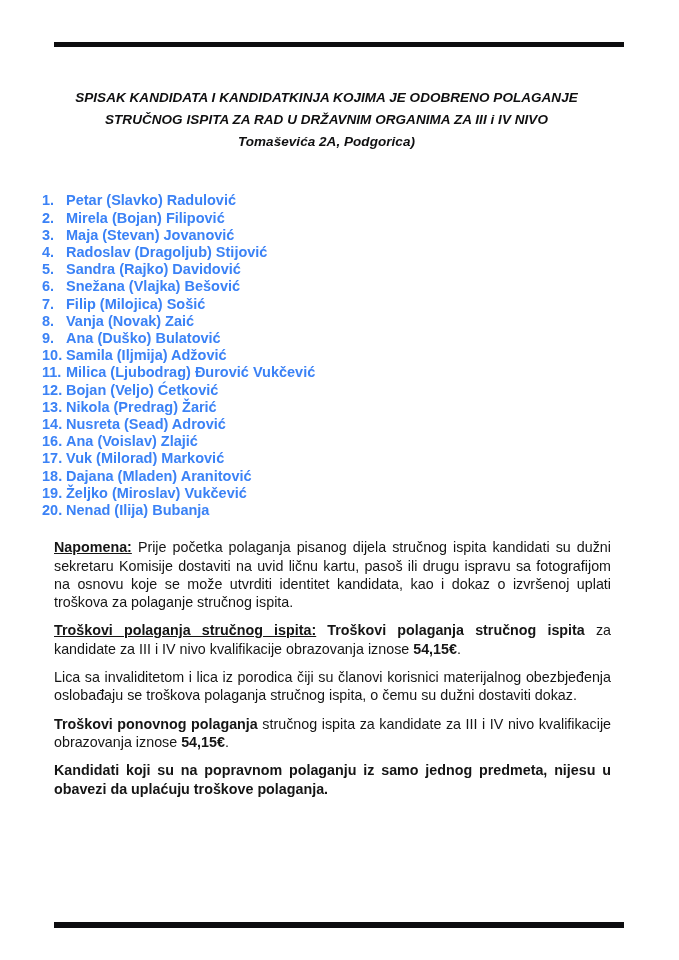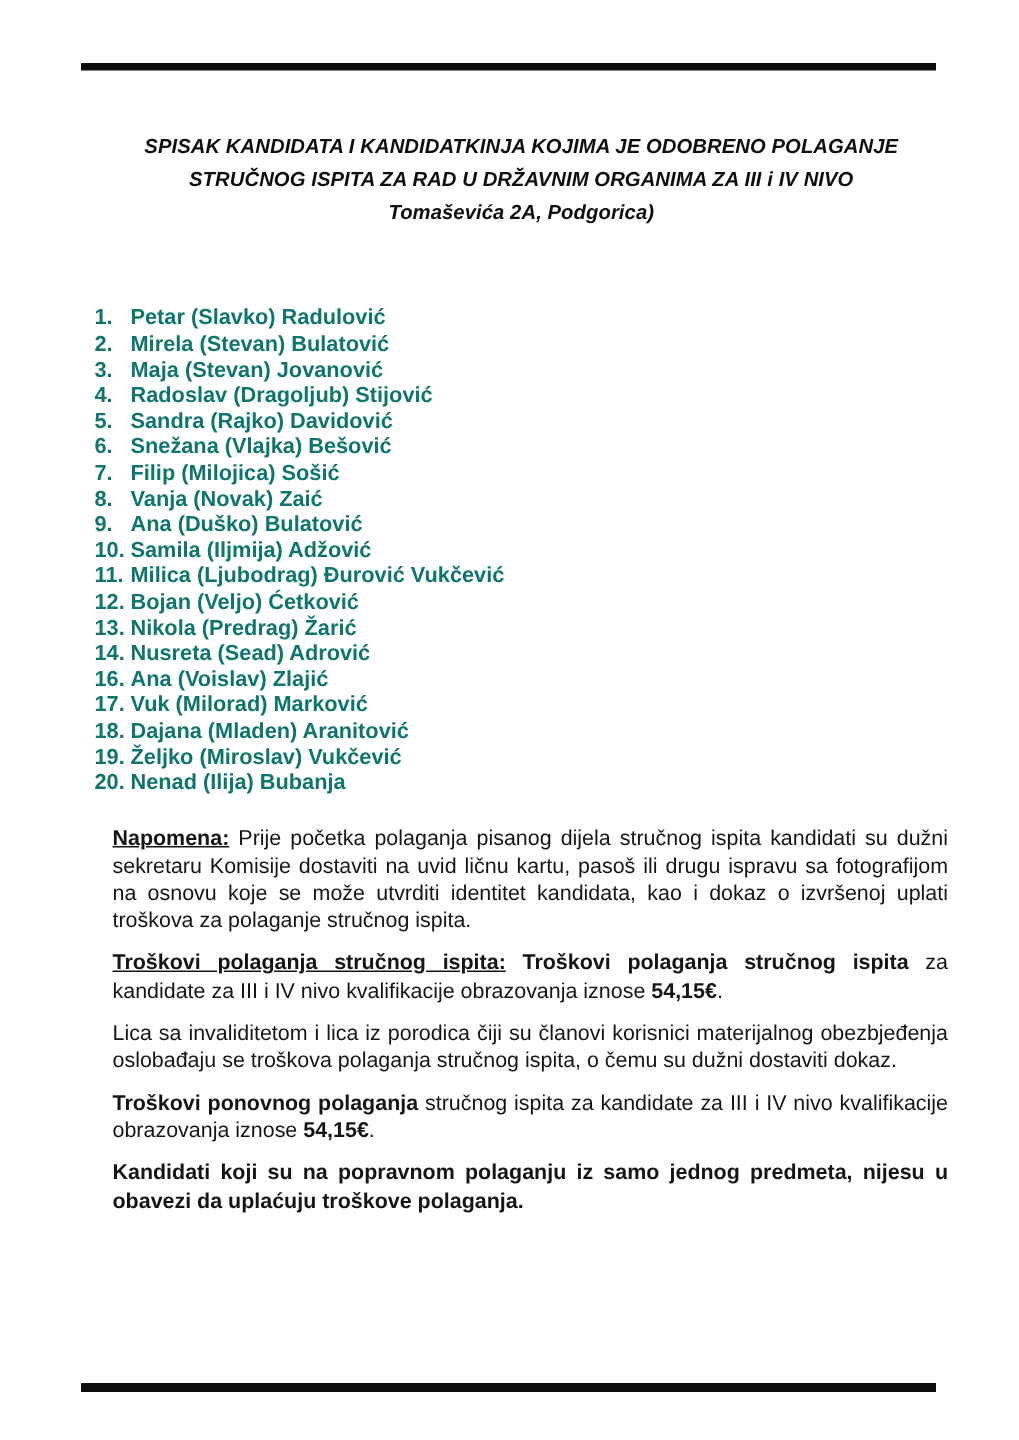--- a/index.html
+++ b/index.html
@@ -25,43 +25,43 @@
     left: 54px;
     width: 570px;
     height: 5px;
     background: #0d0d0f;
   }
   .rule-top { top: 42px; }
   .rule-bottom { top: 922px; height: 6px; }
 
   .content {
     position: absolute;
-    left: 63px;
+    left: 42px;
     top: 0;
     width: 569px;
   }
 
   .doc-title {
     margin-top: 87px;
     text-align: center;
     font-weight: bold;
     font-style: italic;
     font-size: 13.5px;
     line-height: 21.8px;
     color: #0f0f10;
     letter-spacing: 0.05px;
   }
   .doc-title div { white-space: nowrap; }
 
   .candidate-list {
-    margin-top: 52px;
+    margin-top: 40px;
     font-weight: bold;
     font-size: 14.5px;
     line-height: 17.2px;
-    color: #0f766e;
+    color: #3b82f6;
   }
   .candidate-list .li {
     white-space: nowrap;
   }
   .candidate-list .num {
     display: inline-block;
     width: 24px;
   }
 
   .paragraphs {
@@ -87,21 +87,21 @@
   <div class="content">
 
     <div class="doc-title">
       <div>SPISAK KANDIDATA I KANDIDATKINJA KOJIMA JE ODOBRENO POLAGANJE</div>
       <div>STRUČNOG ISPITA ZA RAD U DRŽAVNIM ORGANIMA ZA III i IV NIVO</div>
       <div>Tomaševića 2A, Podgorica)</div>
     </div>
 
     <div class="candidate-list">
       <div class="li"><span class="num">1.</span><span>Petar (Slavko) Radulović</span></div>
-      <div class="li"><span class="num">2.</span><span>Mirela (Stevan) Bulatović</span></div>
+      <div class="li"><span class="num">2.</span><span>Mirela (Bojan) Filipović</span></div>
       <div class="li"><span class="num">3.</span><span>Maja (Stevan) Jovanović</span></div>
       <div class="li"><span class="num">4.</span><span>Radoslav (Dragoljub) Stijović</span></div>
       <div class="li"><span class="num">5.</span><span>Sandra (Rajko) Davidović</span></div>
       <div class="li"><span class="num">6.</span><span>Snežana (Vlajka) Bešović</span></div>
       <div class="li"><span class="num">7.</span><span>Filip (Milojica) Sošić</span></div>
       <div class="li"><span class="num">8.</span><span>Vanja (Novak) Zaić</span></div>
       <div class="li"><span class="num">9.</span><span>Ana (Duško) Bulatović</span></div>
       <div class="li"><span class="num">10.</span><span>Samila (Iljmija) Adžović</span></div>
       <div class="li"><span class="num">11.</span><span>Milica (Ljubodrag) Đurović Vukčević</span></div>
       <div class="li"><span class="num">12.</span><span>Bojan (Veljo) Ćetković</span></div>

